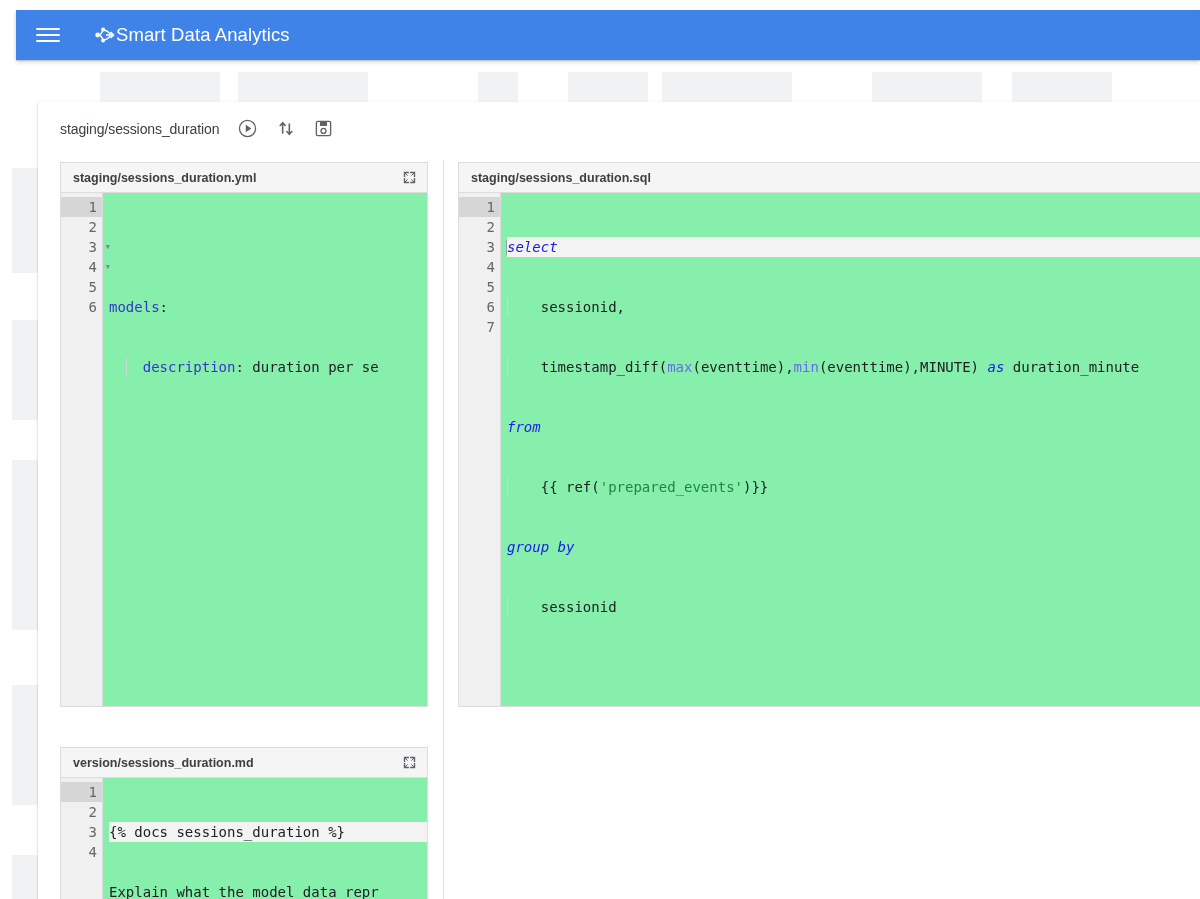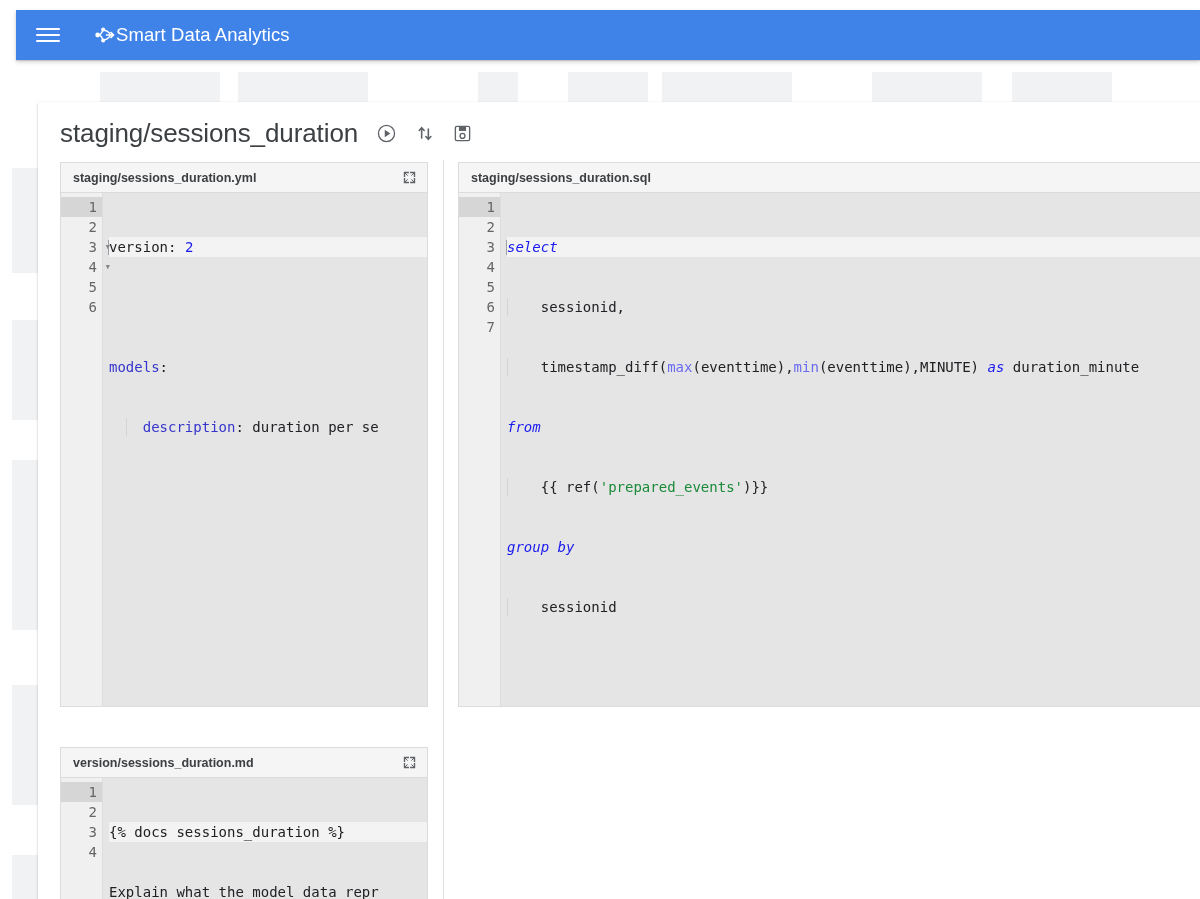--- a/index.html
+++ b/index.html
@@ -88,21 +88,21 @@
     border-radius: 2px;
   }
 
   .card-header {
     display: flex;
     align-items: center;
     padding: 16px 0 10px 22px;
     gap: 0;
   }
   .card-title {
-    font-size: 26px;
+    font-size: 14px;
     color: #3c4043;
     font-weight: 400;
     letter-spacing: -0.1px;
   }
   .title-actions {
     display: flex; align-items: center; gap: 18px;
     margin-left: 18px;
   }
   .ticon { cursor: pointer; display: block; color: #5f6368; }
 
@@ -126,21 +126,21 @@
   }
   .col-right {
     flex: 1 1 auto;
     padding-left: 14px;
     min-width: 0;
   }
 
   
   .panel {
     border: 1px solid #dcdcdc;
-    background: #e5e5e5;
+    background: #86efac;
     display: flex;
     flex-direction: column;
     overflow: hidden;
   }
   .panel-head {
     height: 30px;
     background: #f5f5f5;
     border-bottom: 1px solid #dcdcdc;
     display: flex;
     align-items: center;
@@ -309,21 +309,20 @@
         <div class="editor">
           <div class="gutter">
             <div class="ln active">1</div>
             <div class="ln">2</div>
             <div class="ln">3<span class="fold">▾</span></div>
             <div class="ln">4<span class="fold">▾</span></div>
             <div class="ln">5</div>
             <div class="ln">6</div>
           </div>
           <div class="code">
-            <div class="row active"><span class="caret"></span><span class="plain">version:</span> <span class="num">2</span></div>
             <div class="row"></div>
             <div class="row"><span class="ykey">models</span><span class="plain">:</span></div>
             <div class="row"><span class="plain">  </span><span class="indent-guide"></span><span class="plain">  </span><span class="ykey">description</span><span class="plain">: duration per se</span></div>
             <div class="row"></div>
           </div>
         </div>
       </div>
 
       <div class="panel panel-md">
         <div class="panel-head">

